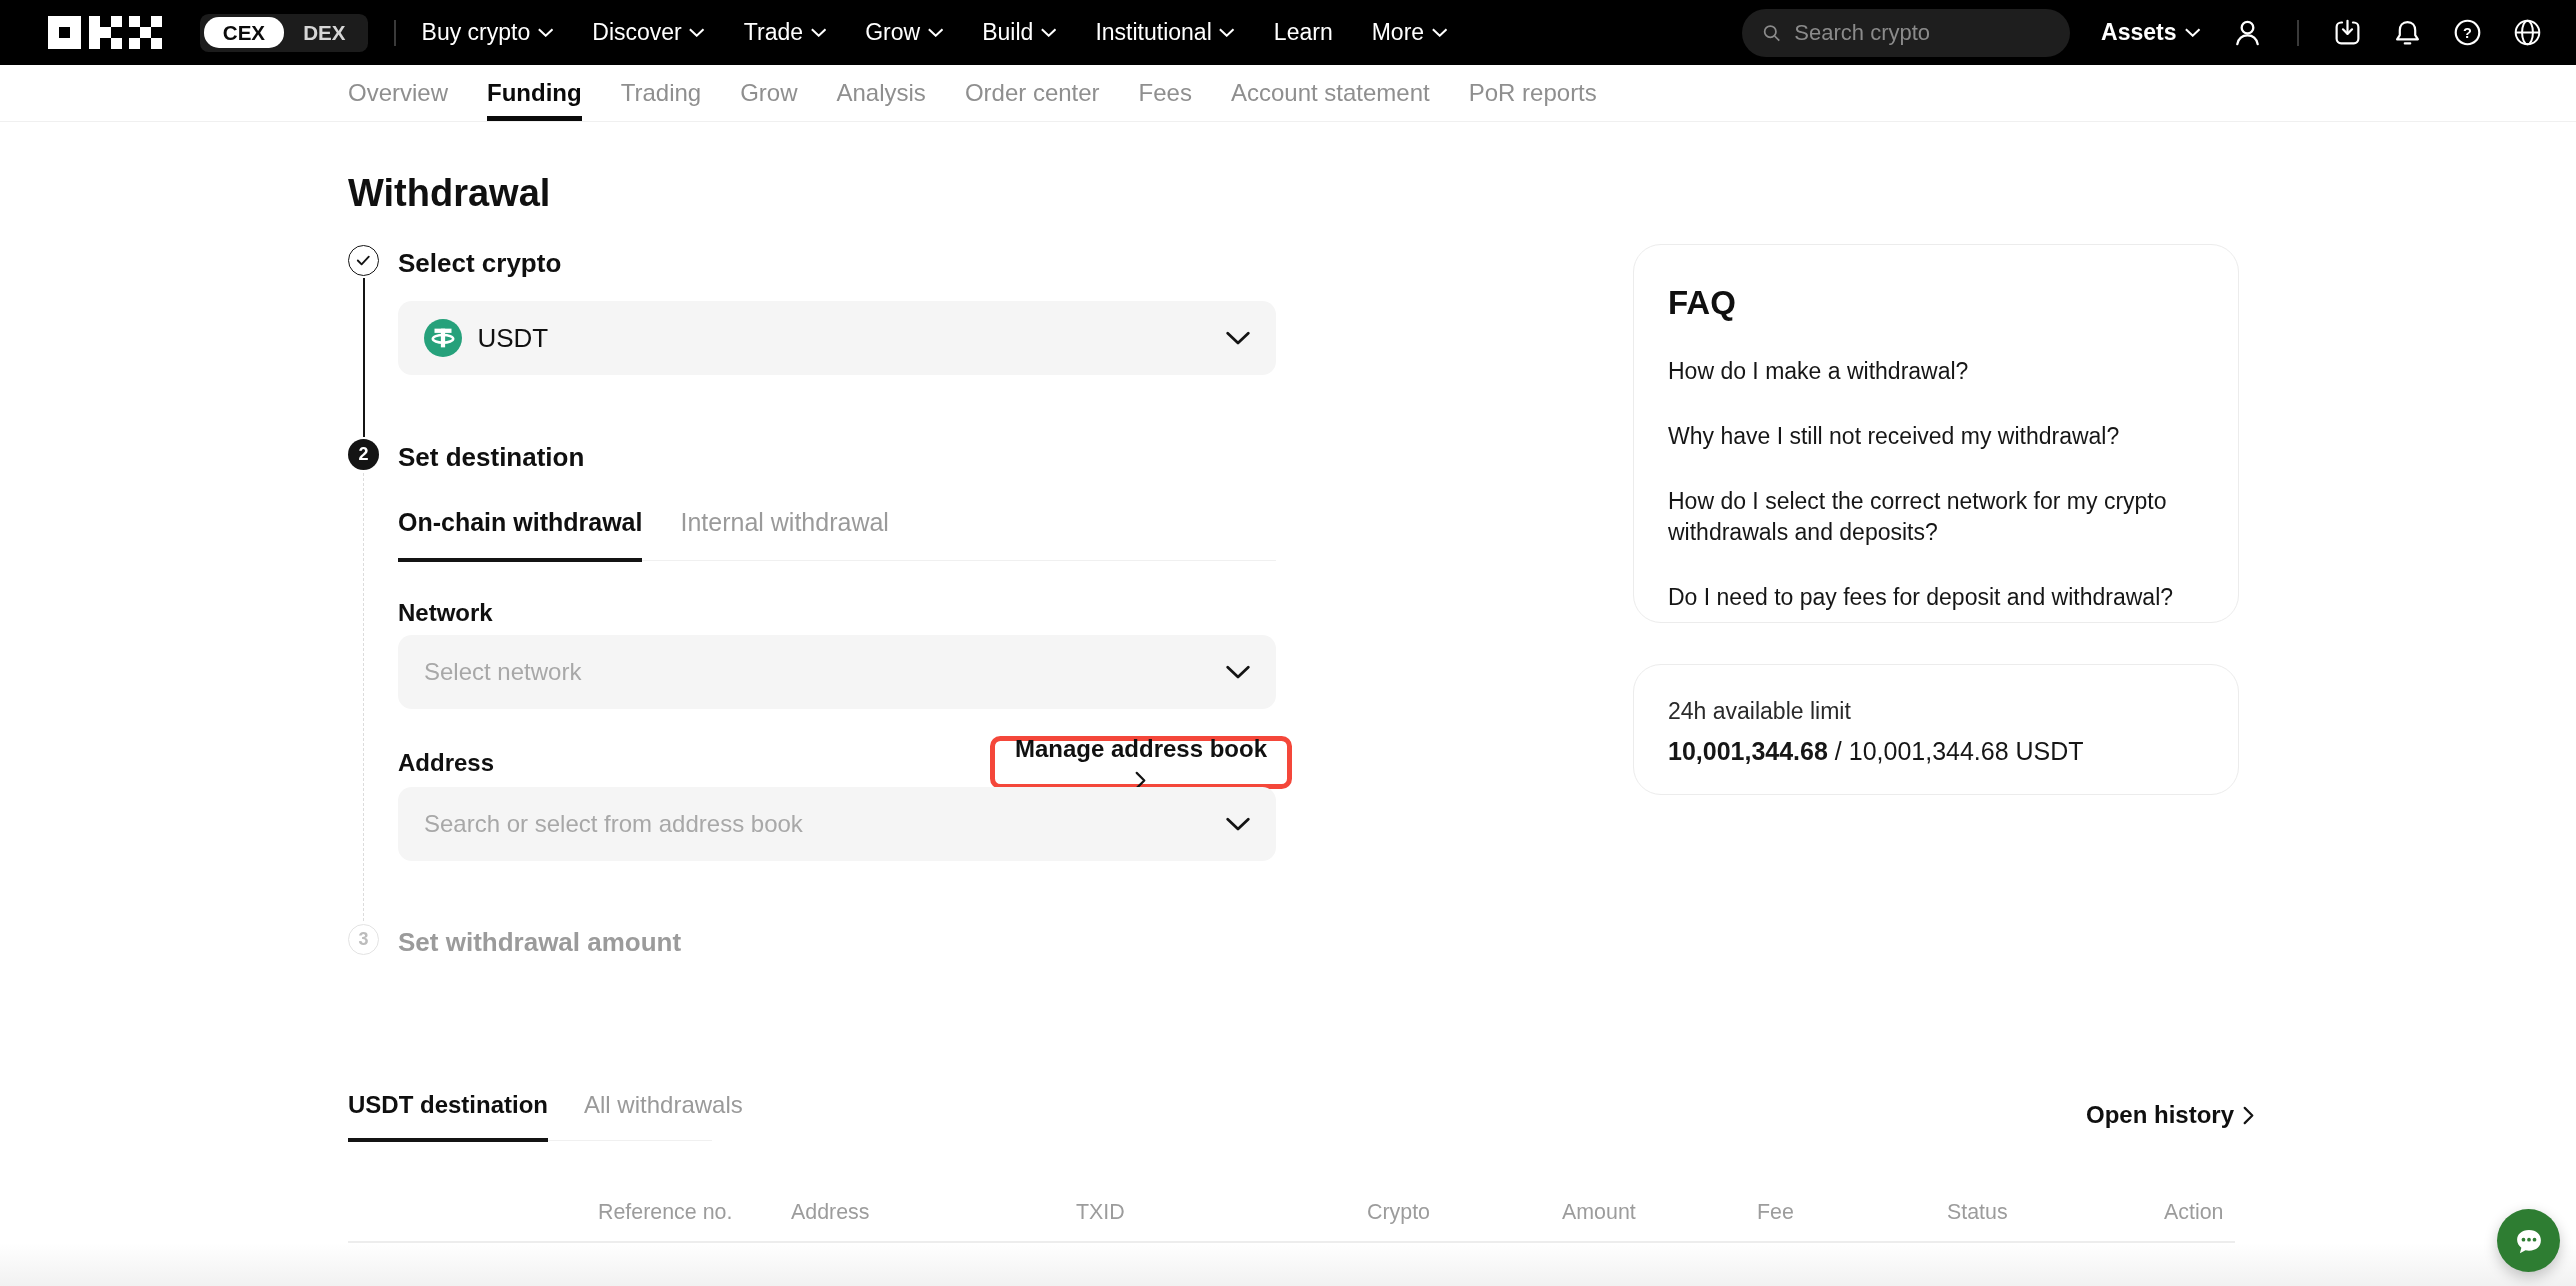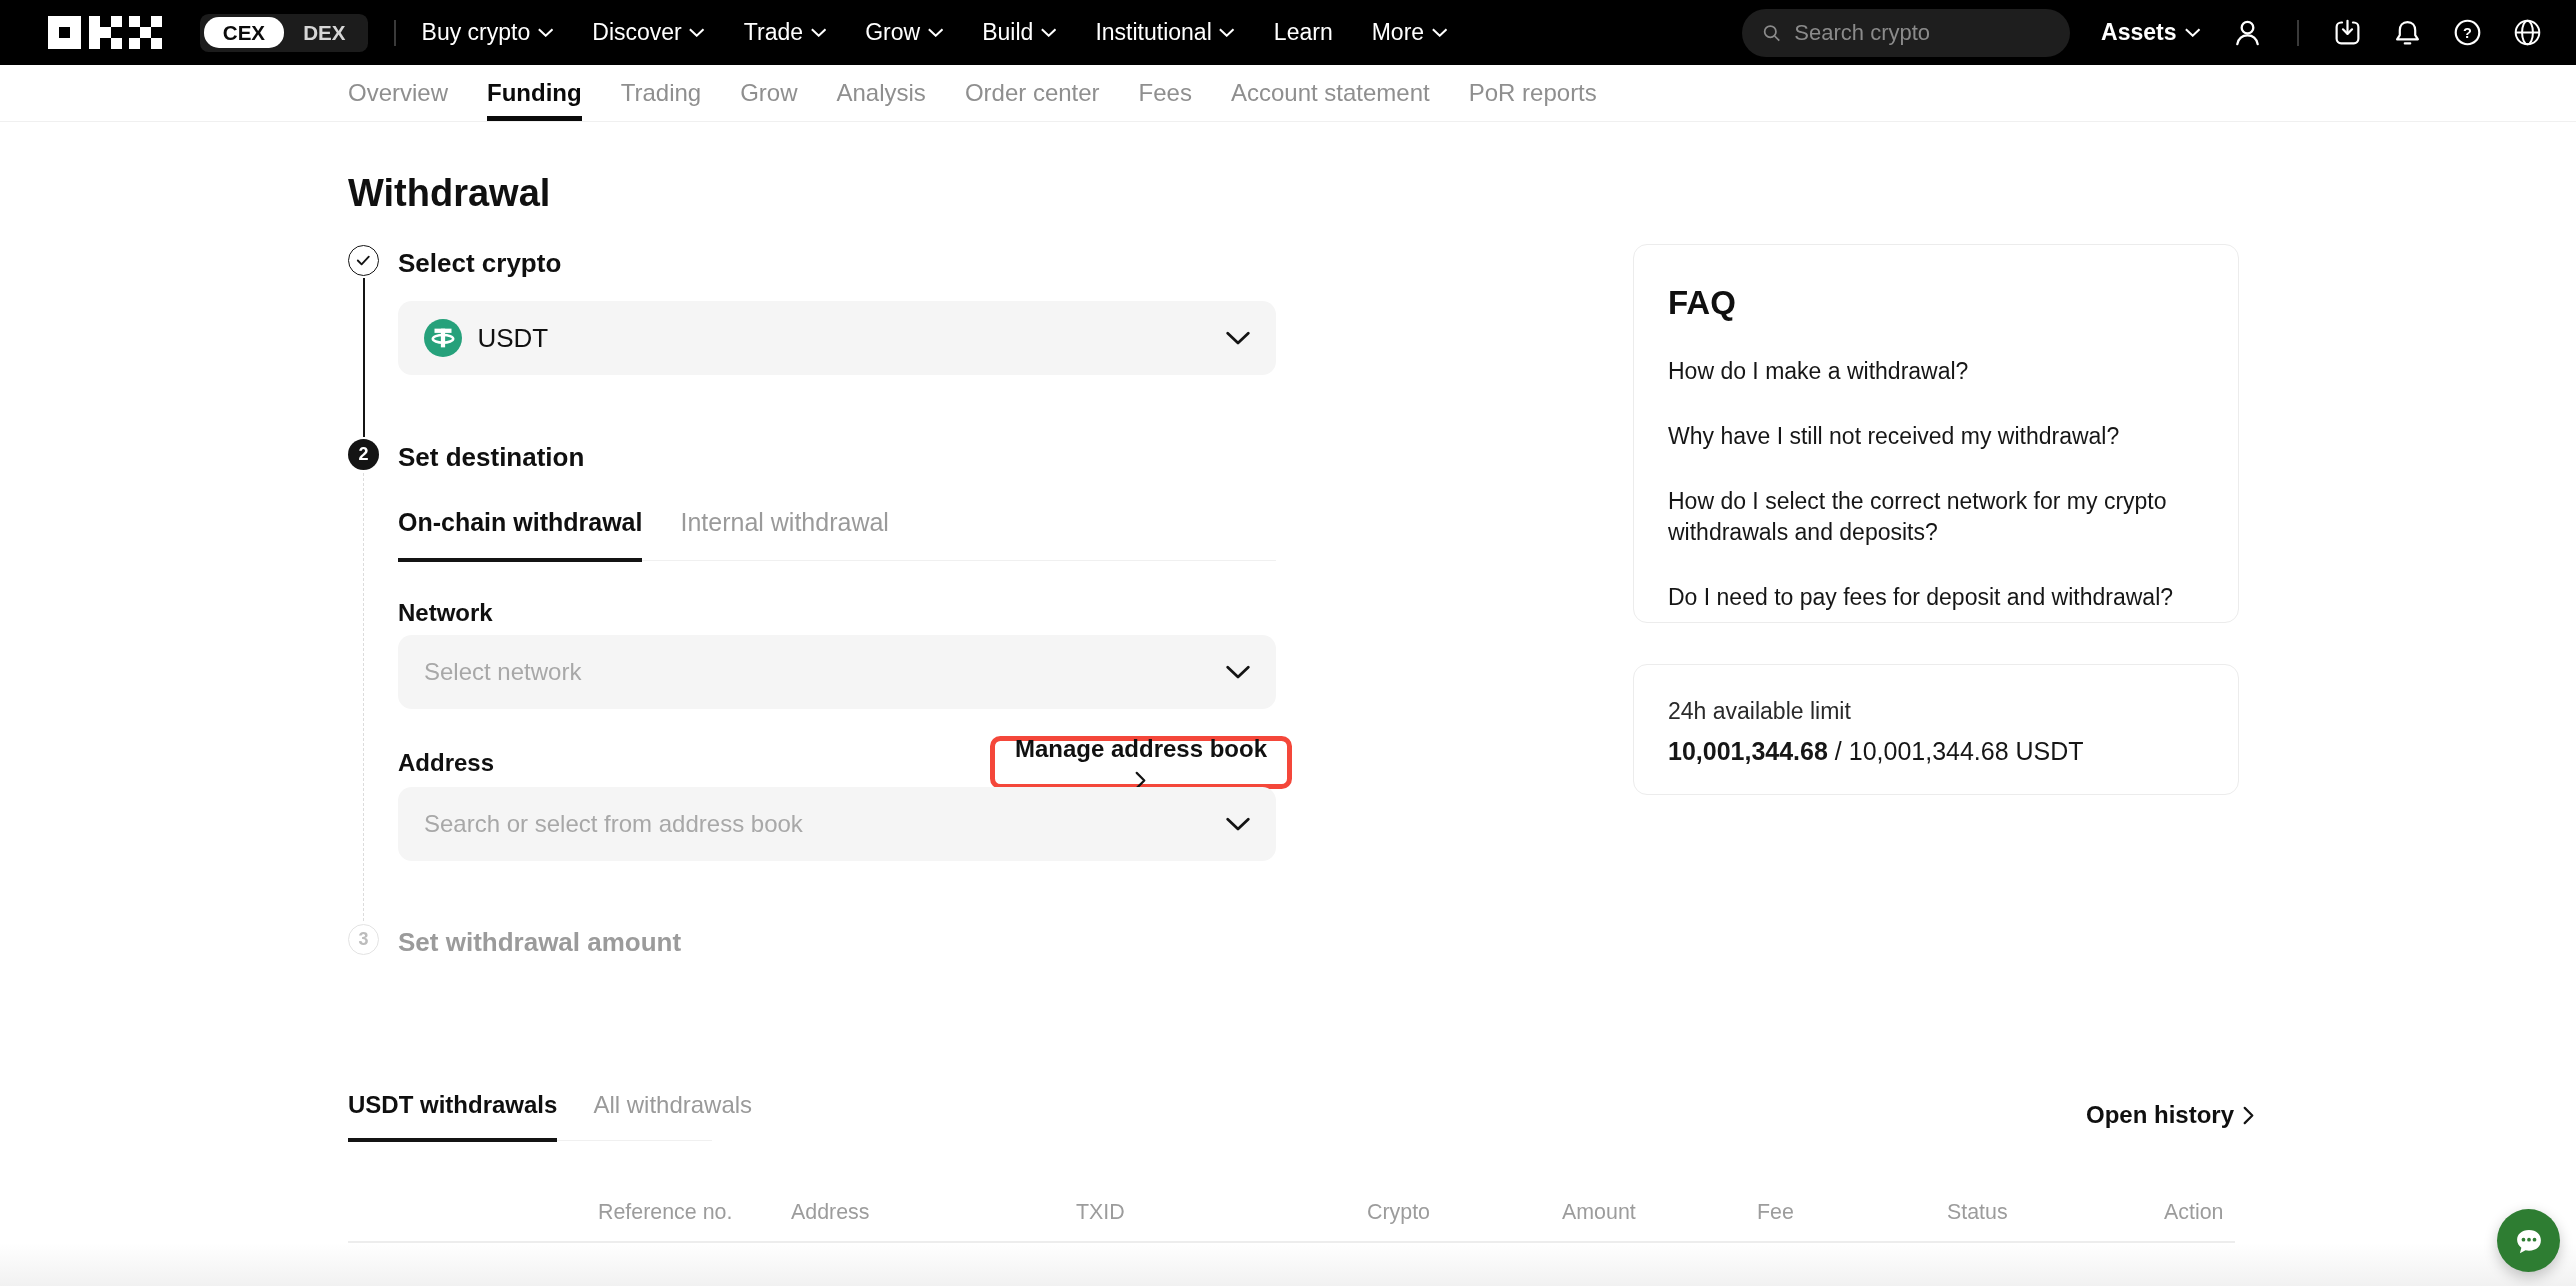--- a/index.html
+++ b/index.html
@@ -112,21 +112,21 @@
   .fl-address { top: 749px; }
 
   .annotation-box {
     position: absolute; left: 990px; top: 736px; width: 302px; height: 53px;
     border: 5.1px solid var(--highlight-red, #F4473A); border-radius: 10.3px;
     background: #fff; display: flex; align-items: center; justify-content: center;
   }
   .manage-btn { display: flex; align-items: center; gap: 8.6px; font-size: 24px; font-weight: 600; cursor: pointer; white-space: nowrap; flex-direction: column; }
 
   
-  .card { position: absolute; left: 1633px; width: 606px; border: 1.7px solid #ececec; border-radius: 14px; background: #fff; }
+  .card { position: absolute; left: 1633px; width: 606px; border: 1.7px solid #ececec; border-radius: 28px; background: #fff; }
   .faq-card { top: 244px; height: 379px; padding: 39px 34px; }
   .faq-title { font-size: 33px; font-weight: 700; }
   .faq-q { font-size: 23px; color: #161616; line-height: 1.35; margin-top: 34px; cursor: pointer; max-width: 532px; }
   .limit-card { top: 664px; height: 131px; padding: 33px 34px; }
   .limit-label { font-size: 23px; color: #2a2a2a; }
   .limit-value { margin-top: 12px; font-size: 25px; color: #161616; }
   .limit-value .strong { font-weight: 700; }
 
   
   .hist-tabs {
@@ -379,21 +379,21 @@
     <div class="faq-q">How do I select the correct network for my crypto withdrawals and deposits?</div>
     <div class="faq-q">Do I need to pay fees for deposit and withdrawal?</div>
   </aside>
 
   <aside class="card limit-card">
     <div class="limit-label">24h available limit</div>
     <div class="limit-value"><span class="strong">10,001,344.68</span><span> / </span><span>10,001,344.68 USDT</span></div>
   </aside>
 
   <div class="hist-tabs">
-    <span class="hist-tab active">USDT withdrawals</span>
+    <span class="hist-tab active">USDT destination</span>
     <span class="hist-tab">All withdrawals</span>
   </div>
 
   <span class="open-history">
     <span>Open history</span>
     <svg width="11" height="19" viewBox="0 0 13 22" fill="none" stroke="#141414" stroke-width="2.6" stroke-linecap="round" stroke-linejoin="round">
         <polyline points="2,2 11,11 2,20"></polyline>
       </svg>
   </span>
 

